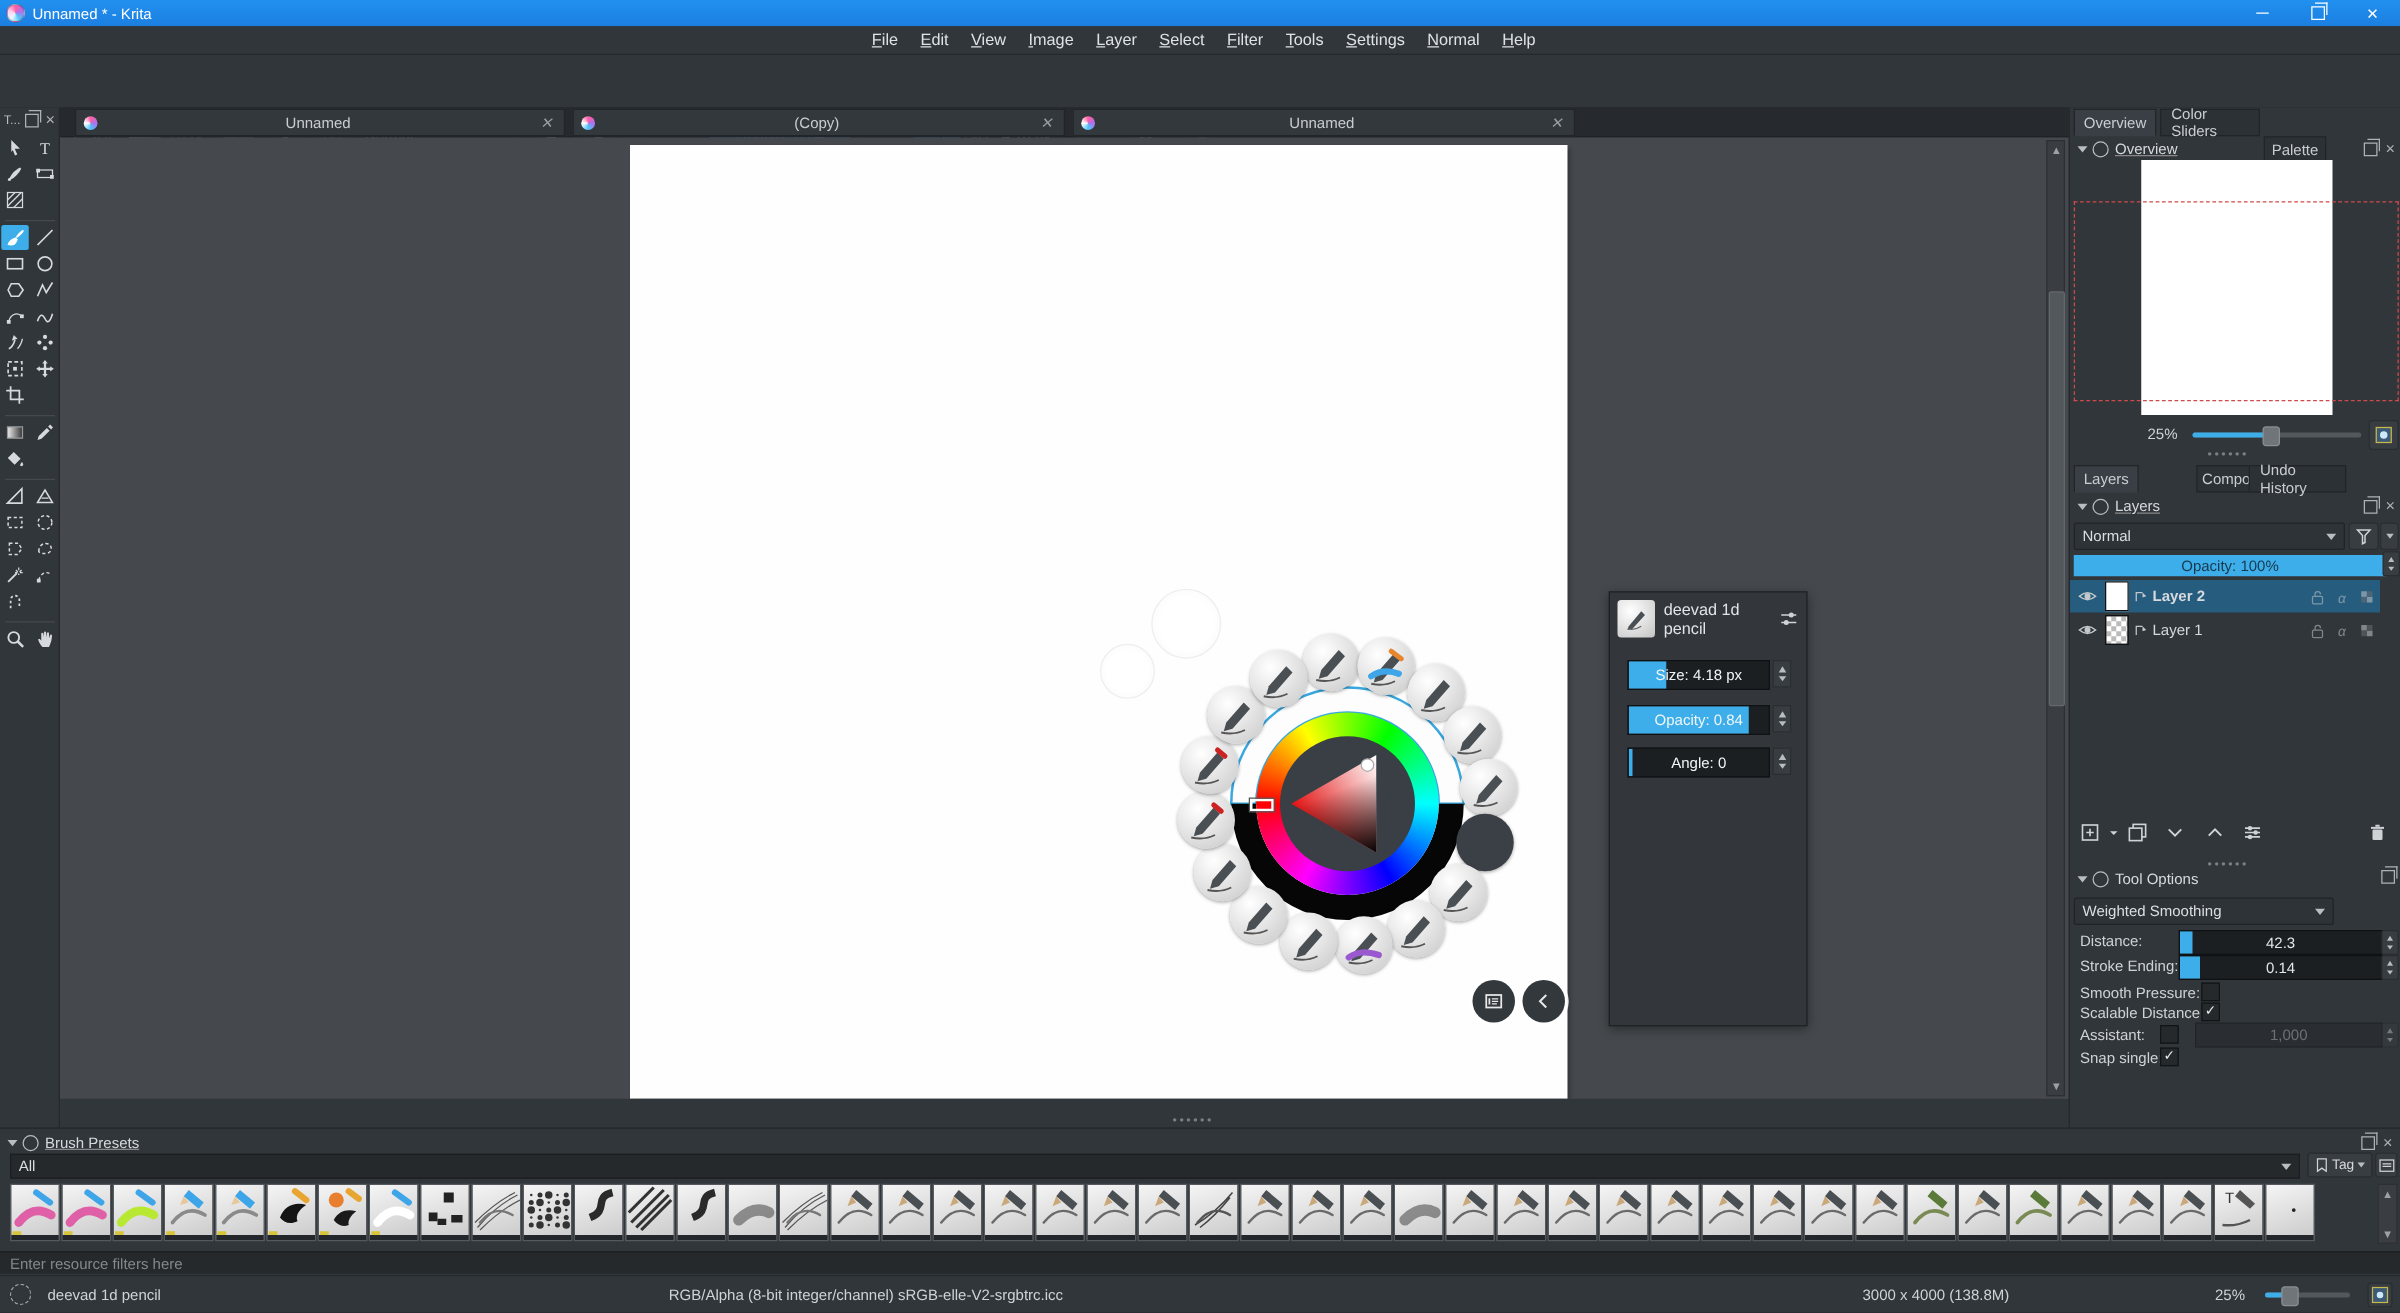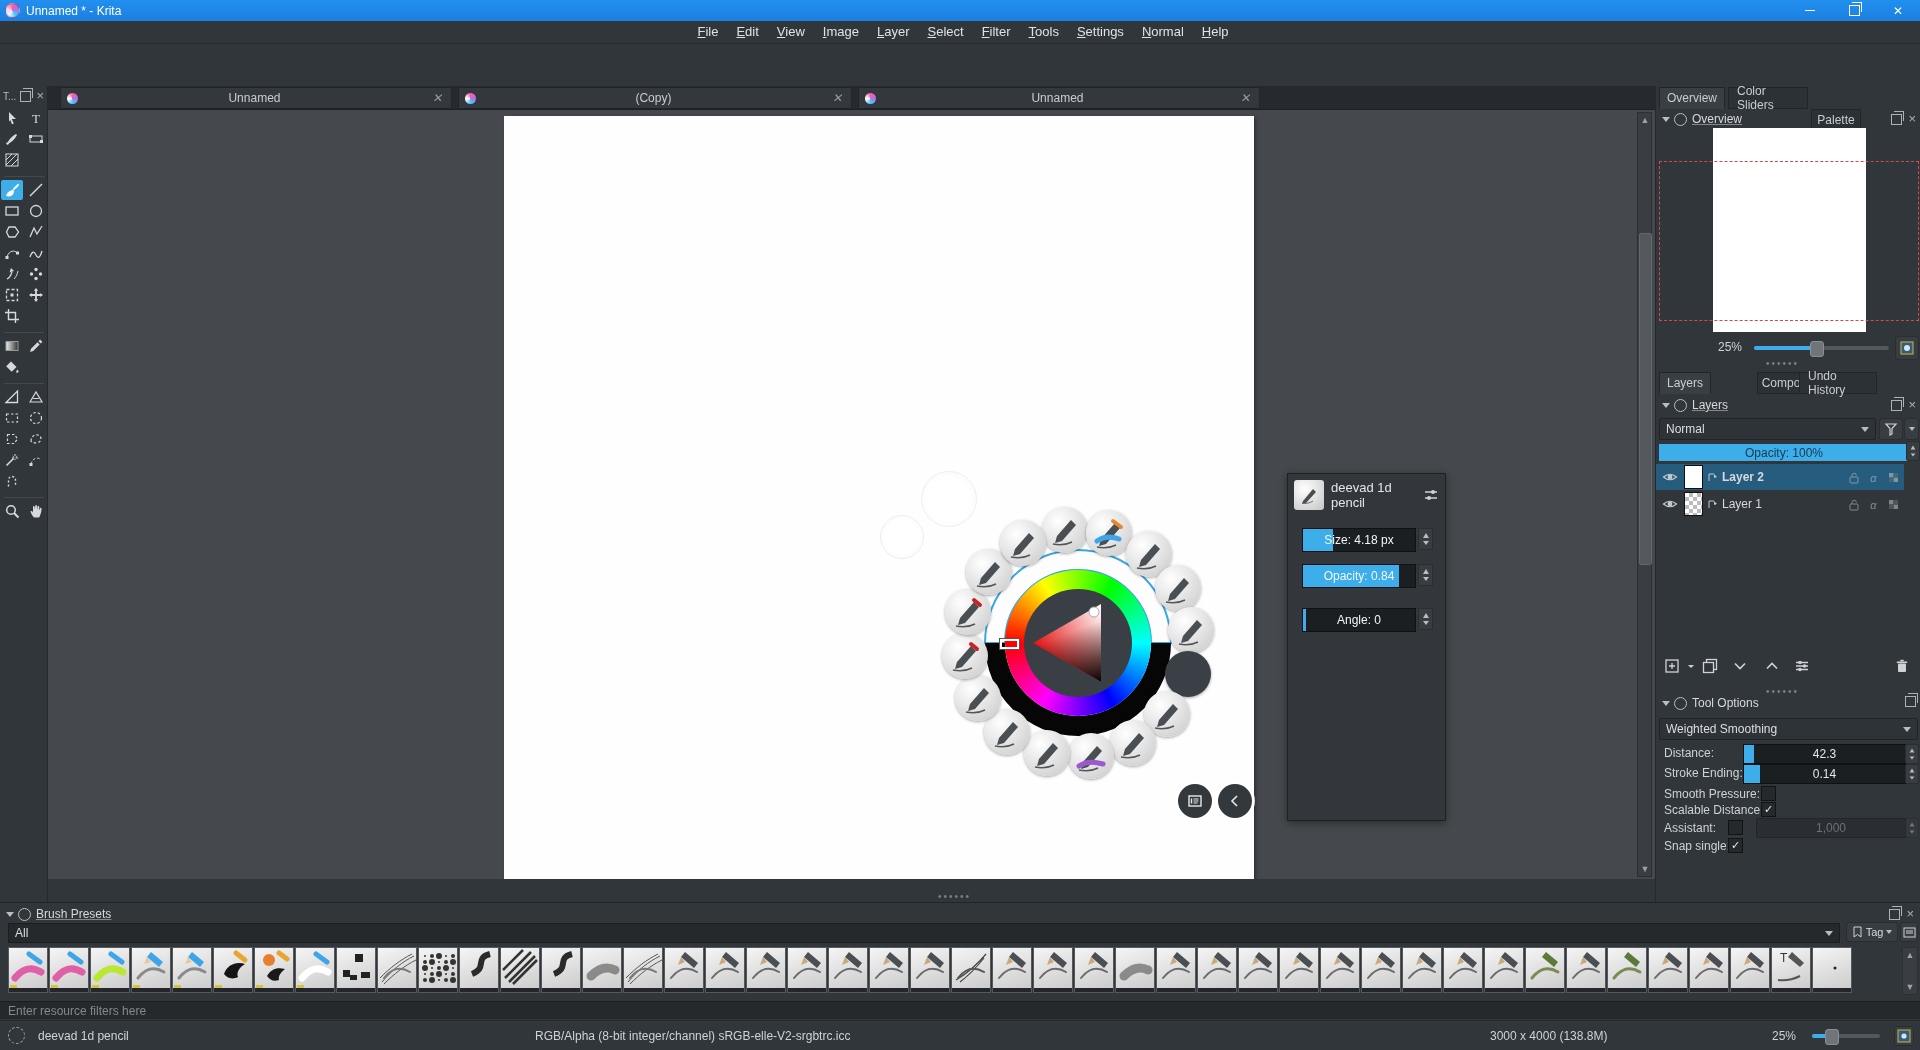--- a/index.html
+++ b/index.html
@@ -659,21 +659,21 @@
           <div class="hud-row">
             <div class="hud-slider">
               <div class="fill" style="width:86%"></div>
               <div class="txt">Opacity: 0.84</div>
             </div>
             <div class="hud-spin">
               <span class="caret sm up"></span>
               <span class="caret sm"></span>
             </div>
           </div>
-          <div class="hud-row" style="margin-top: 22px;">
+          <div class="hud-row" style="margin-top: 12px;">
             <div class="hud-slider">
               <div class="fill" style="width:3%"></div>
               <div class="txt">Angle: 0</div>
             </div>
             <div class="hud-spin">
               <span class="caret sm up"></span>
               <span class="caret sm"></span>
             </div>
           </div>
         </div>
@@ -757,21 +757,21 @@
 
     <div id="layerbtns"></div>
     <div class="dots" style="left:110px;top:600px;">••••••</div>
 
     <div class="dockhead" style="left:0;top:608px;width:265px;">
       <span class="tri"></span>
       <span class="lockico"></span>
       <span>Tool Options</span>
       <span style="margin-left:auto;margin-right:5px;"><span class="float-ic"></span></span>
     </div>
-    <div class="dd" style="left:3px;top:632px;width:259px;height:22px;">
+    <div class="dd" style="left:3px;top:632px;width:208px;height:22px;">
       <span>Weighted Smoothing</span>
         <span class="arrow caret"></span>
     </div>
 
     <div class="toolopt-label" style="top:660px;">Distance:</div>
     <div class="tobox" style="left:87px;top:658px;width:161px;">
       <div class="fill" style="width:10px;"></div>
         <div class="txt">42.3</div>
     </div>
     <div class="spinner" style="left:249px;top:658px;height:20px;width:14px;">

